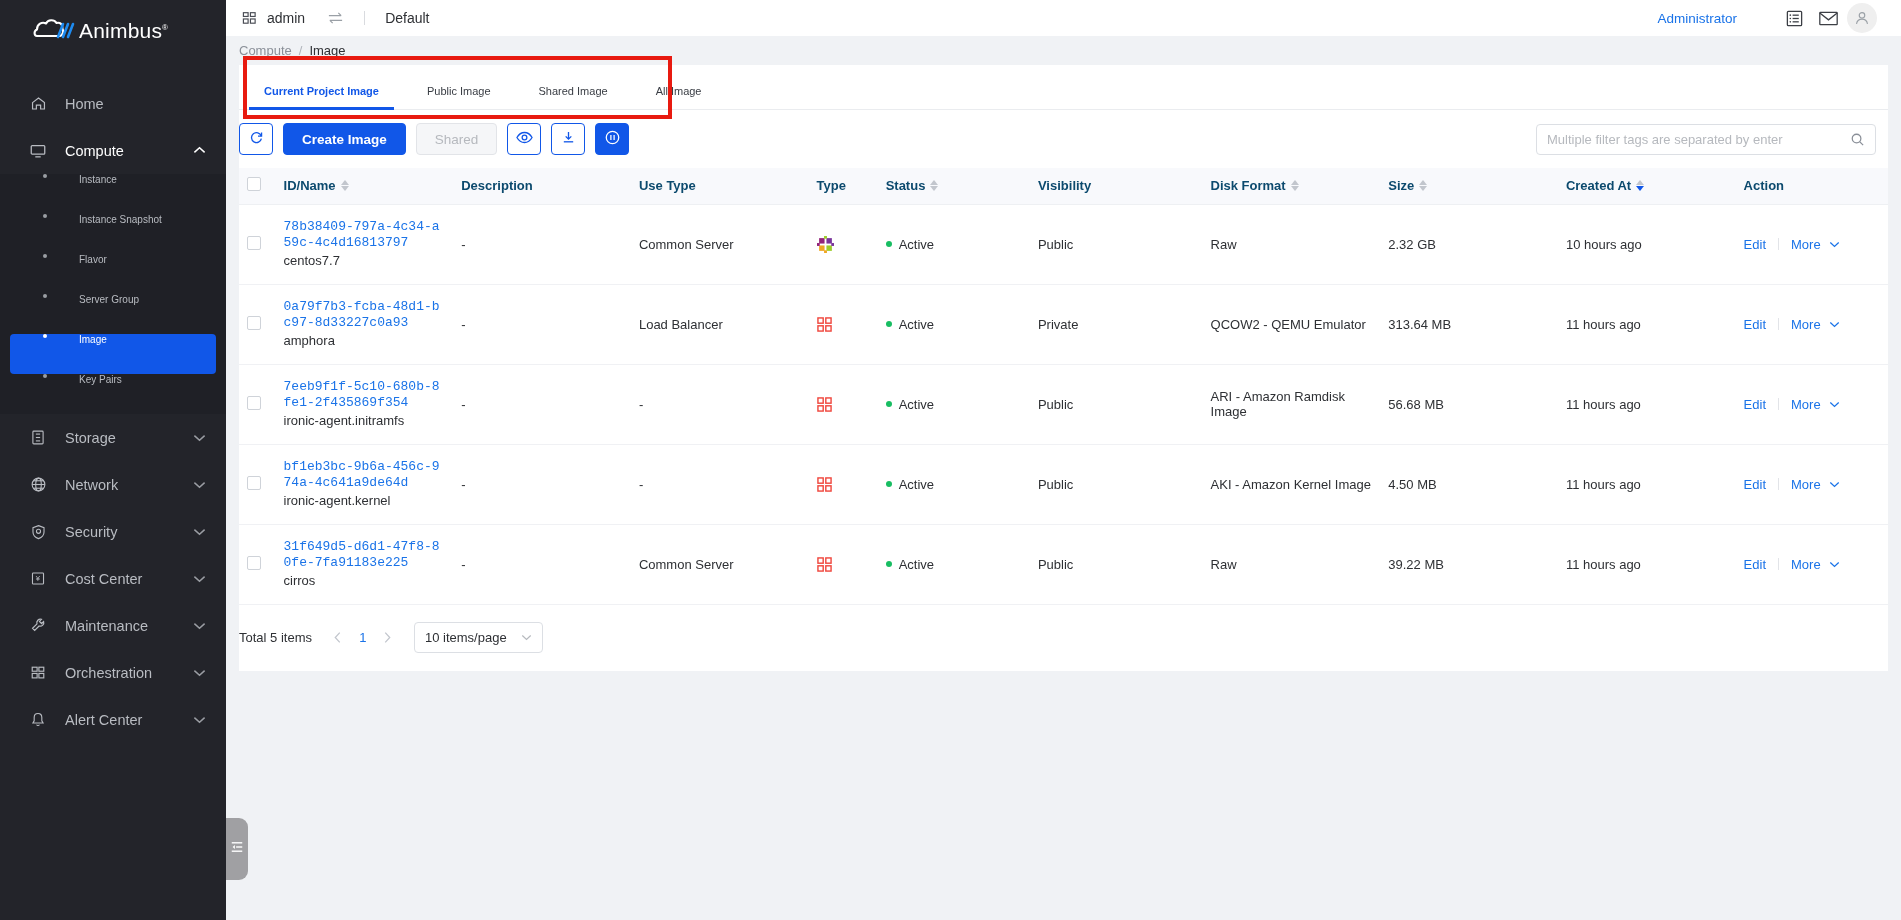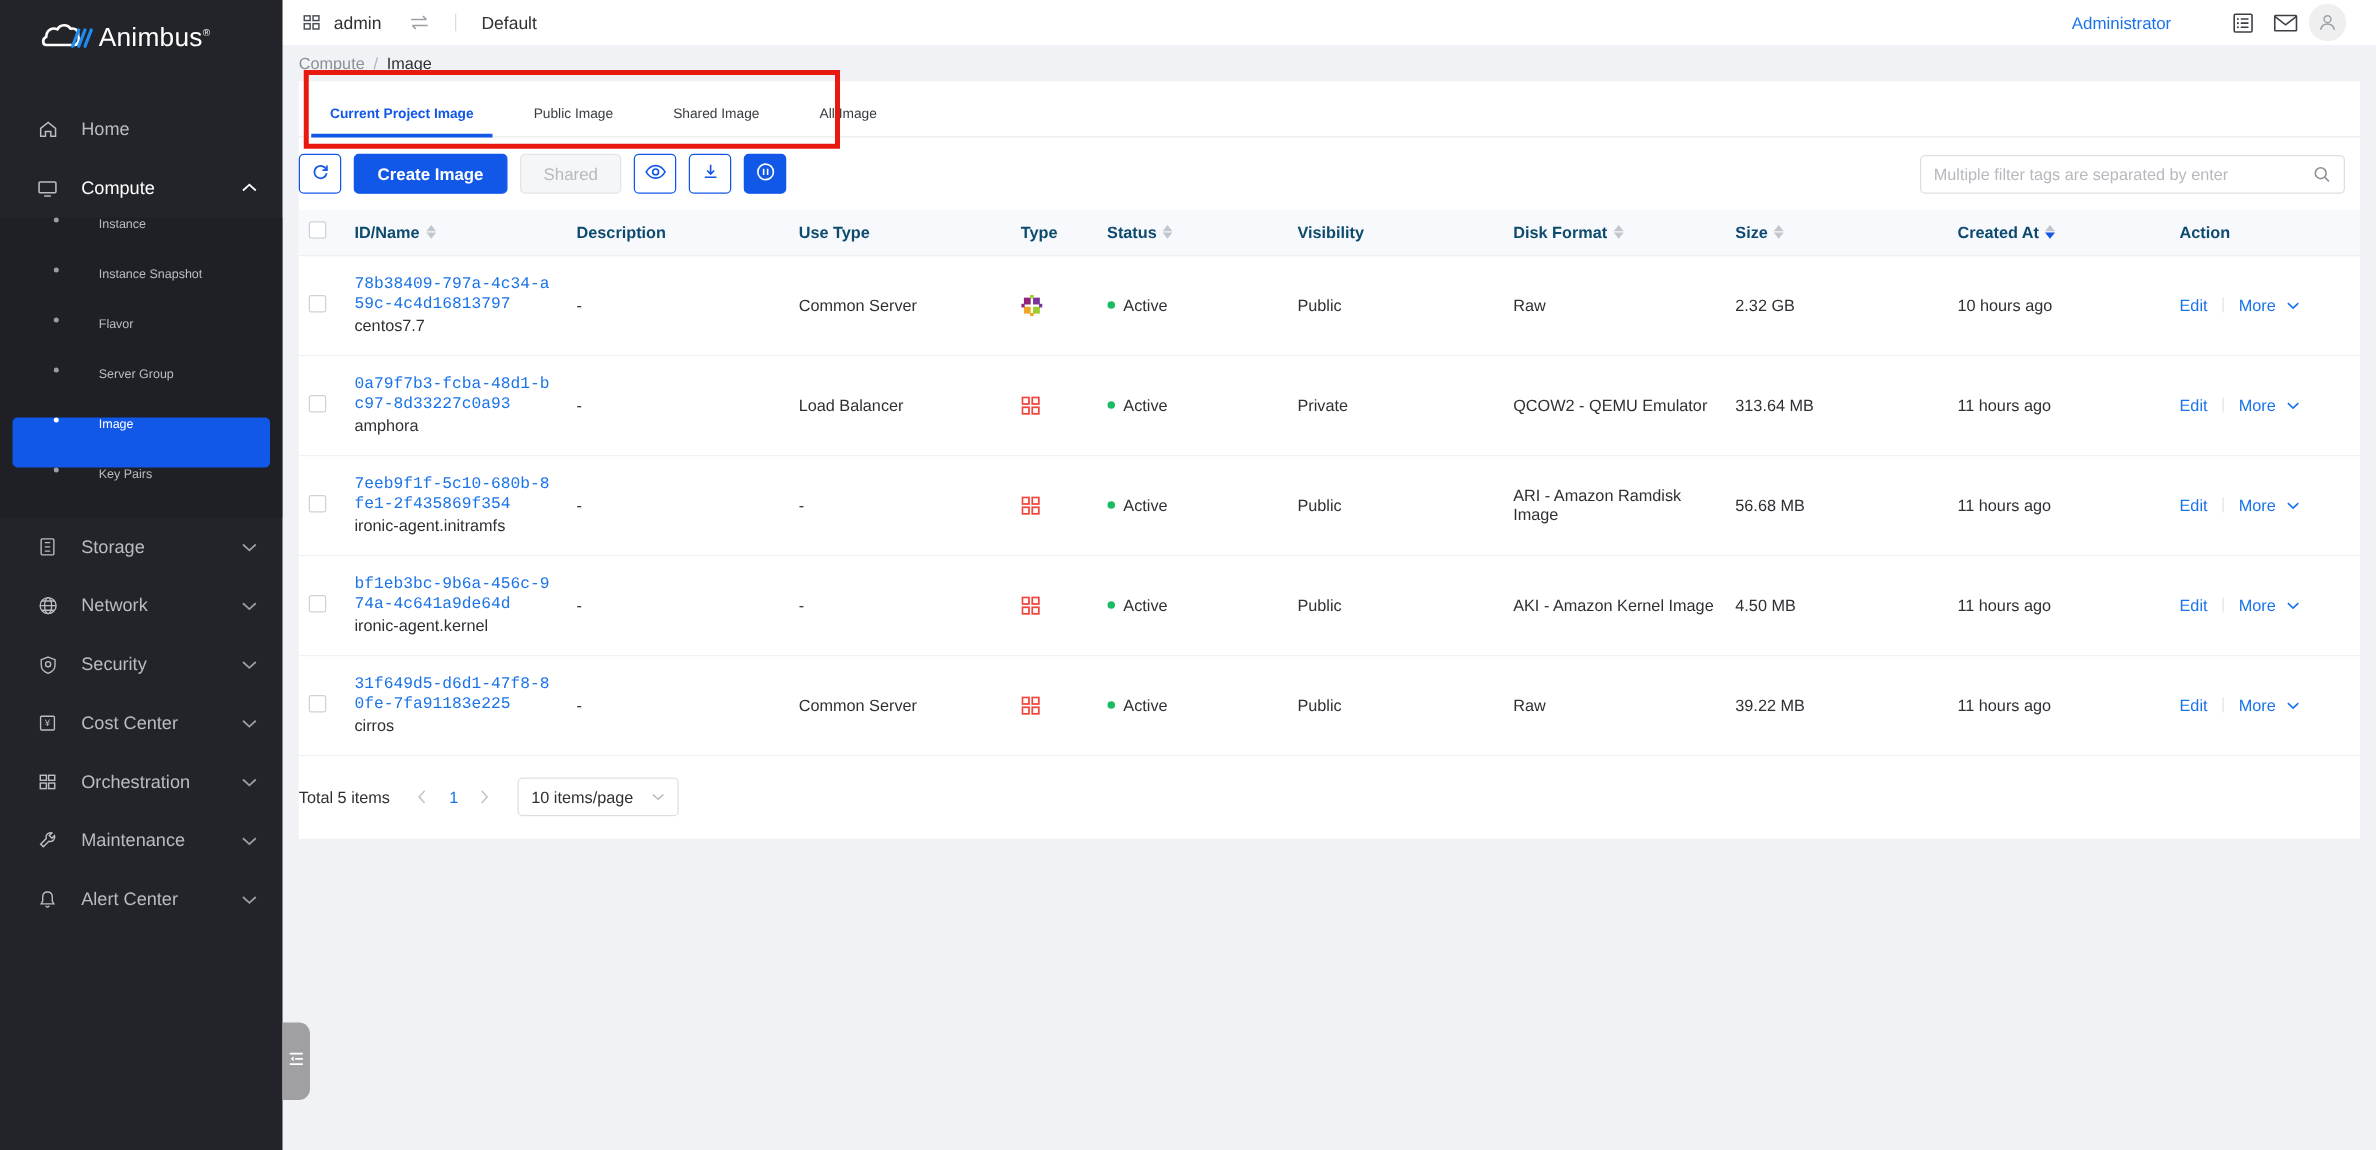--- a/index.html
+++ b/index.html
@@ -327,42 +327,42 @@
         <span class="nv-label">Cost Center</span>
         <span class="nv-caret">
           <svg width="13" height="9" viewBox="0 0 14 9" fill="none" stroke="currentColor" stroke-width="1.6">
               <path d="M1.5 2.5 L7 7.5 L12.5 2.5"></path>
             </svg>
         </span>
       </div>
 
       <div class="nav-item">
         <span class="nv-ico">
+          <svg width="17" height="17" viewBox="0 0 20 20" fill="none" stroke="currentColor" stroke-width="1.4">
+            <path d="M13.5 2.8 A4.2 4.2 0 0 0 8.2 8.1 L3 13.3 L5.5 15.8 L10.7 10.6 A4.2 4.2 0 0 0 16 5.3 L13.6 7.7 L11.1 5.2 Z"></path>
+          </svg>
+        </span>
+        <span class="nv-label">Maintenance</span>
+        <span class="nv-caret">
+          <svg width="13" height="9" viewBox="0 0 14 9" fill="none" stroke="currentColor" stroke-width="1.6">
+              <path d="M1.5 2.5 L7 7.5 L12.5 2.5"></path>
+            </svg>
+        </span>
+      </div>
+
+      <div class="nav-item">
+        <span class="nv-ico">
           <svg width="16" height="16" viewBox="0 0 18 18" fill="none" stroke="currentColor" stroke-width="1.3">
             <rect x="2.5" y="2.5" width="5.5" height="4.5"></rect>
               <rect x="10" y="2.5" width="5.5" height="4.5"></rect>
             <rect x="2.5" y="9.5" width="5.5" height="5"></rect>
               <rect x="10" y="9.5" width="5.5" height="5"></rect>
           </svg>
         </span>
         <span class="nv-label">Orchestration</span>
-        <span class="nv-caret">
-          <svg width="13" height="9" viewBox="0 0 14 9" fill="none" stroke="currentColor" stroke-width="1.6">
-              <path d="M1.5 2.5 L7 7.5 L12.5 2.5"></path>
-            </svg>
-        </span>
-      </div>
-
-      <div class="nav-item">
-        <span class="nv-ico">
-          <svg width="17" height="17" viewBox="0 0 20 20" fill="none" stroke="currentColor" stroke-width="1.4">
-            <path d="M13.5 2.8 A4.2 4.2 0 0 0 8.2 8.1 L3 13.3 L5.5 15.8 L10.7 10.6 A4.2 4.2 0 0 0 16 5.3 L13.6 7.7 L11.1 5.2 Z"></path>
-          </svg>
-        </span>
-        <span class="nv-label">Maintenance</span>
         <span class="nv-caret">
           <svg width="13" height="9" viewBox="0 0 14 9" fill="none" stroke="currentColor" stroke-width="1.6">
               <path d="M1.5 2.5 L7 7.5 L12.5 2.5"></path>
             </svg>
         </span>
       </div>
 
       <div class="nav-item">
         <span class="nv-ico">
           <svg width="16" height="17" viewBox="0 0 18 20" fill="none" stroke="currentColor" stroke-width="1.3">

